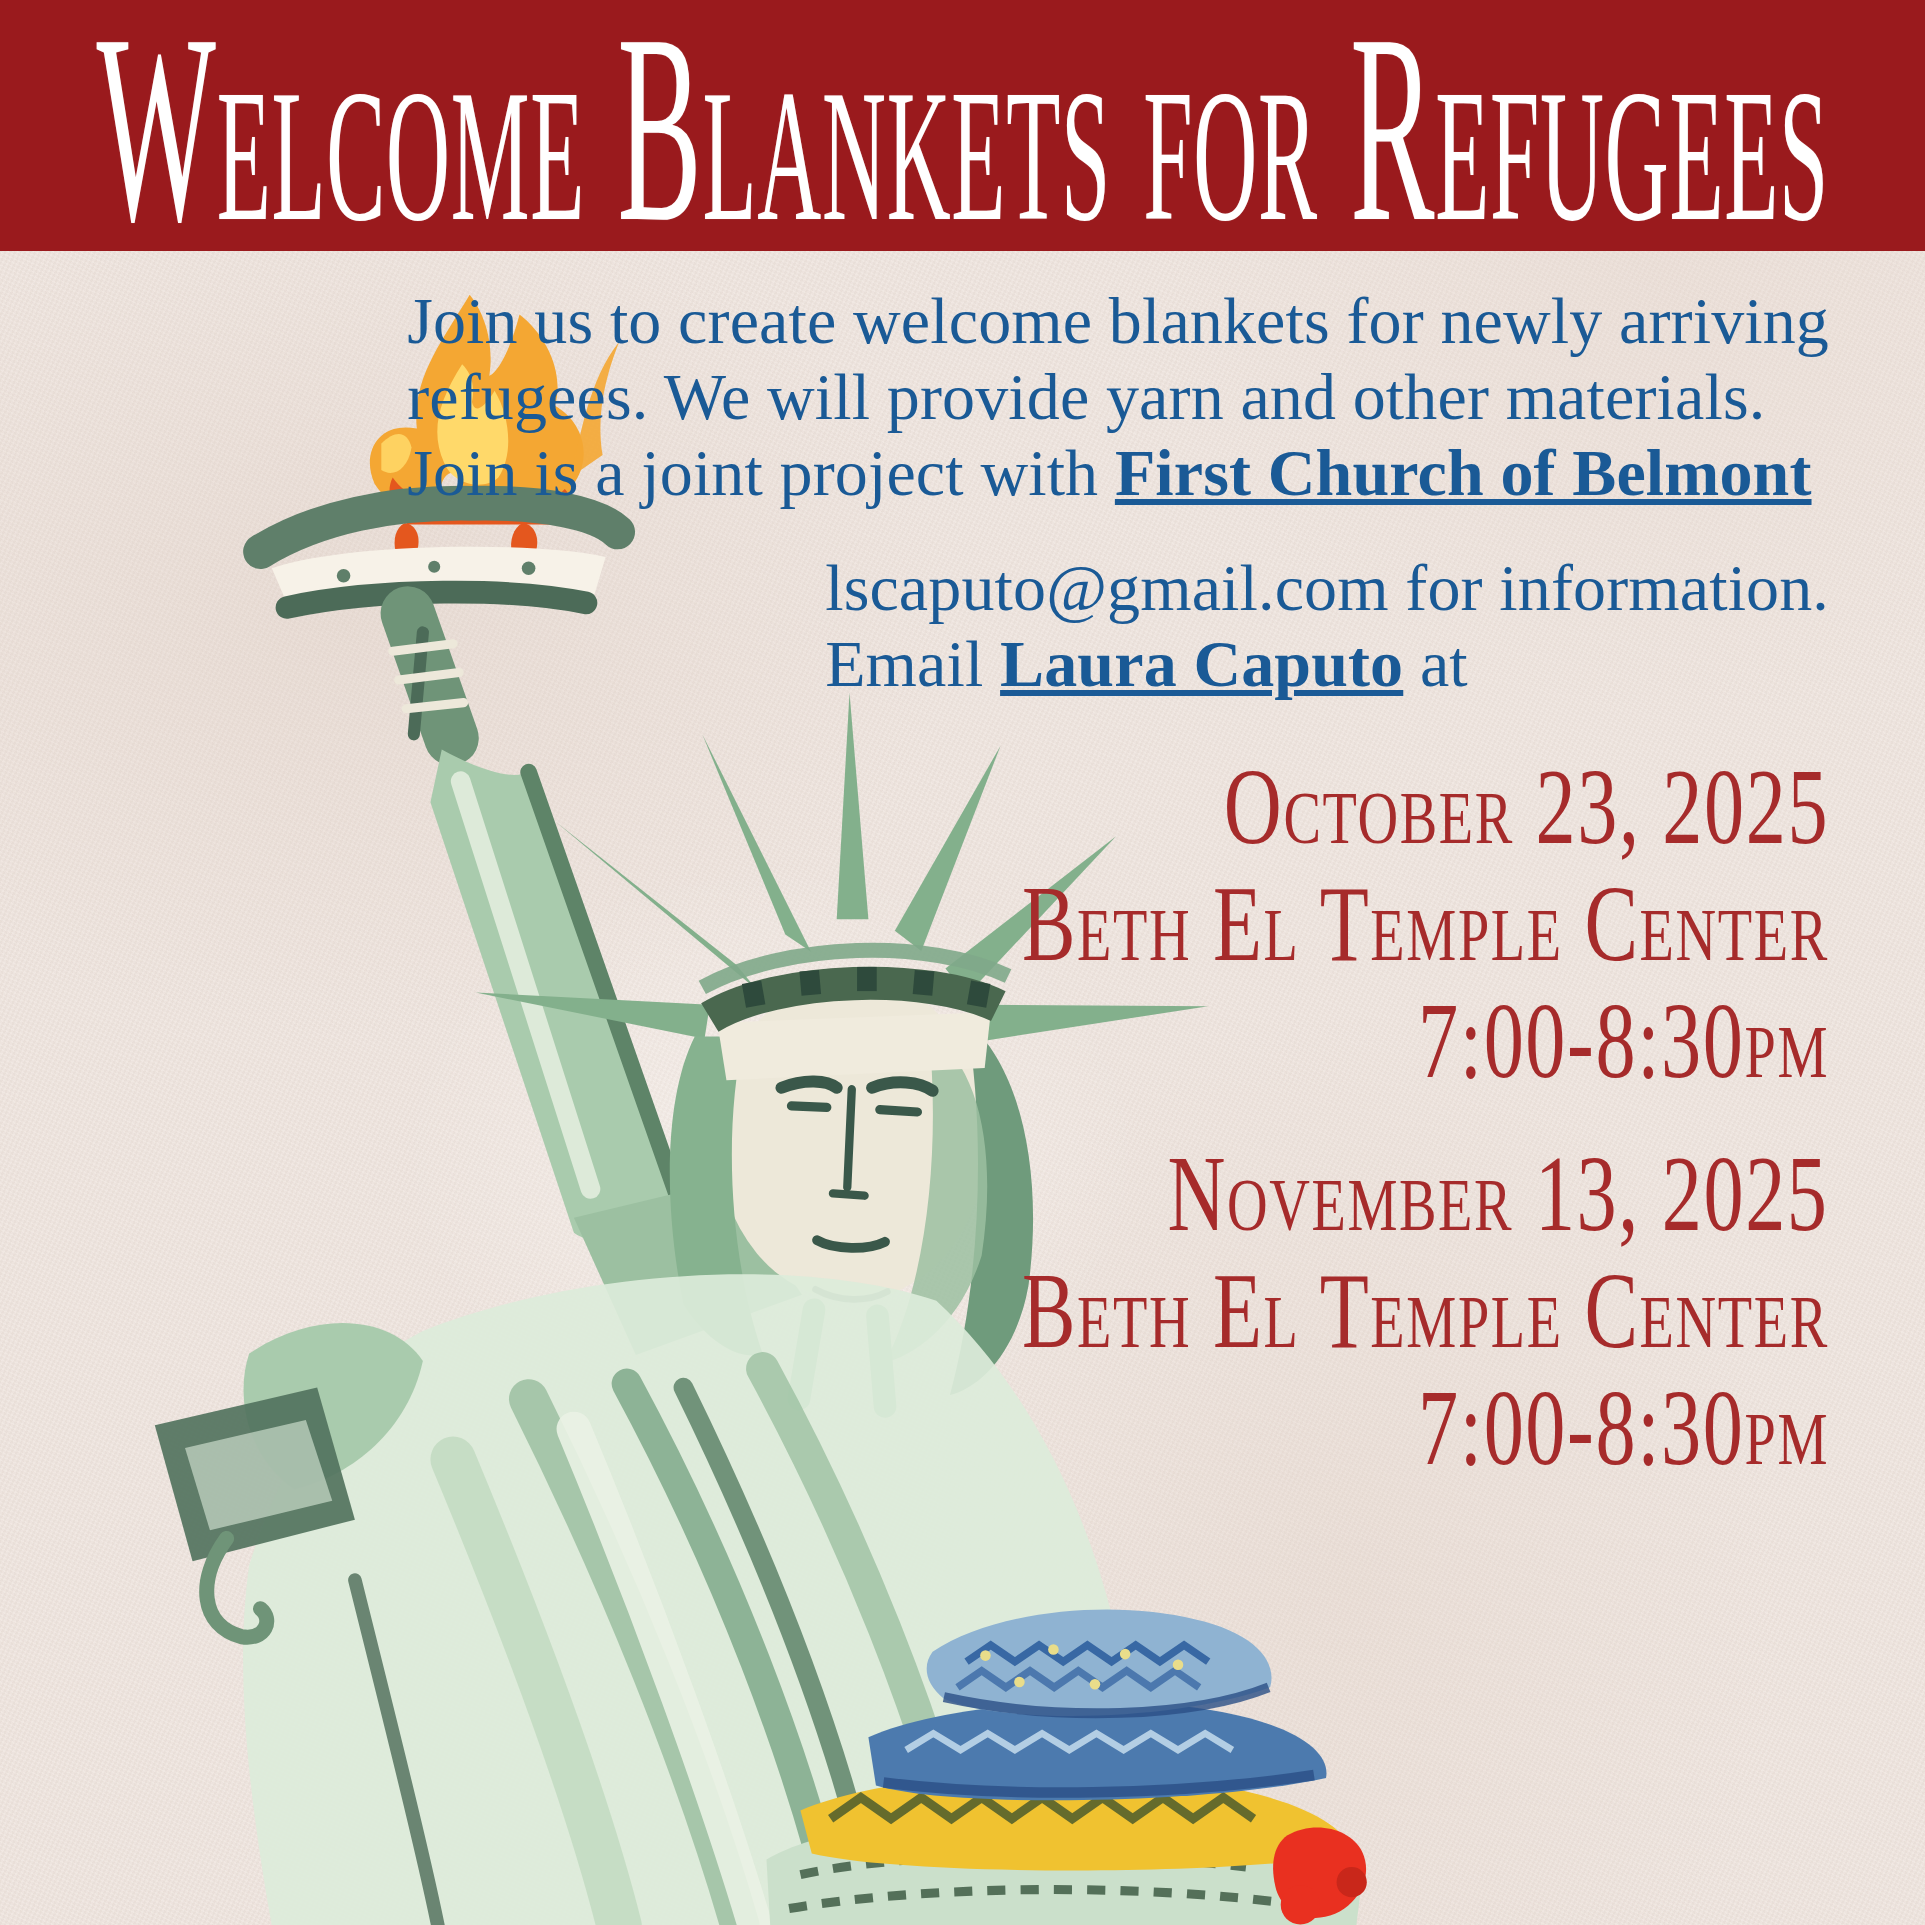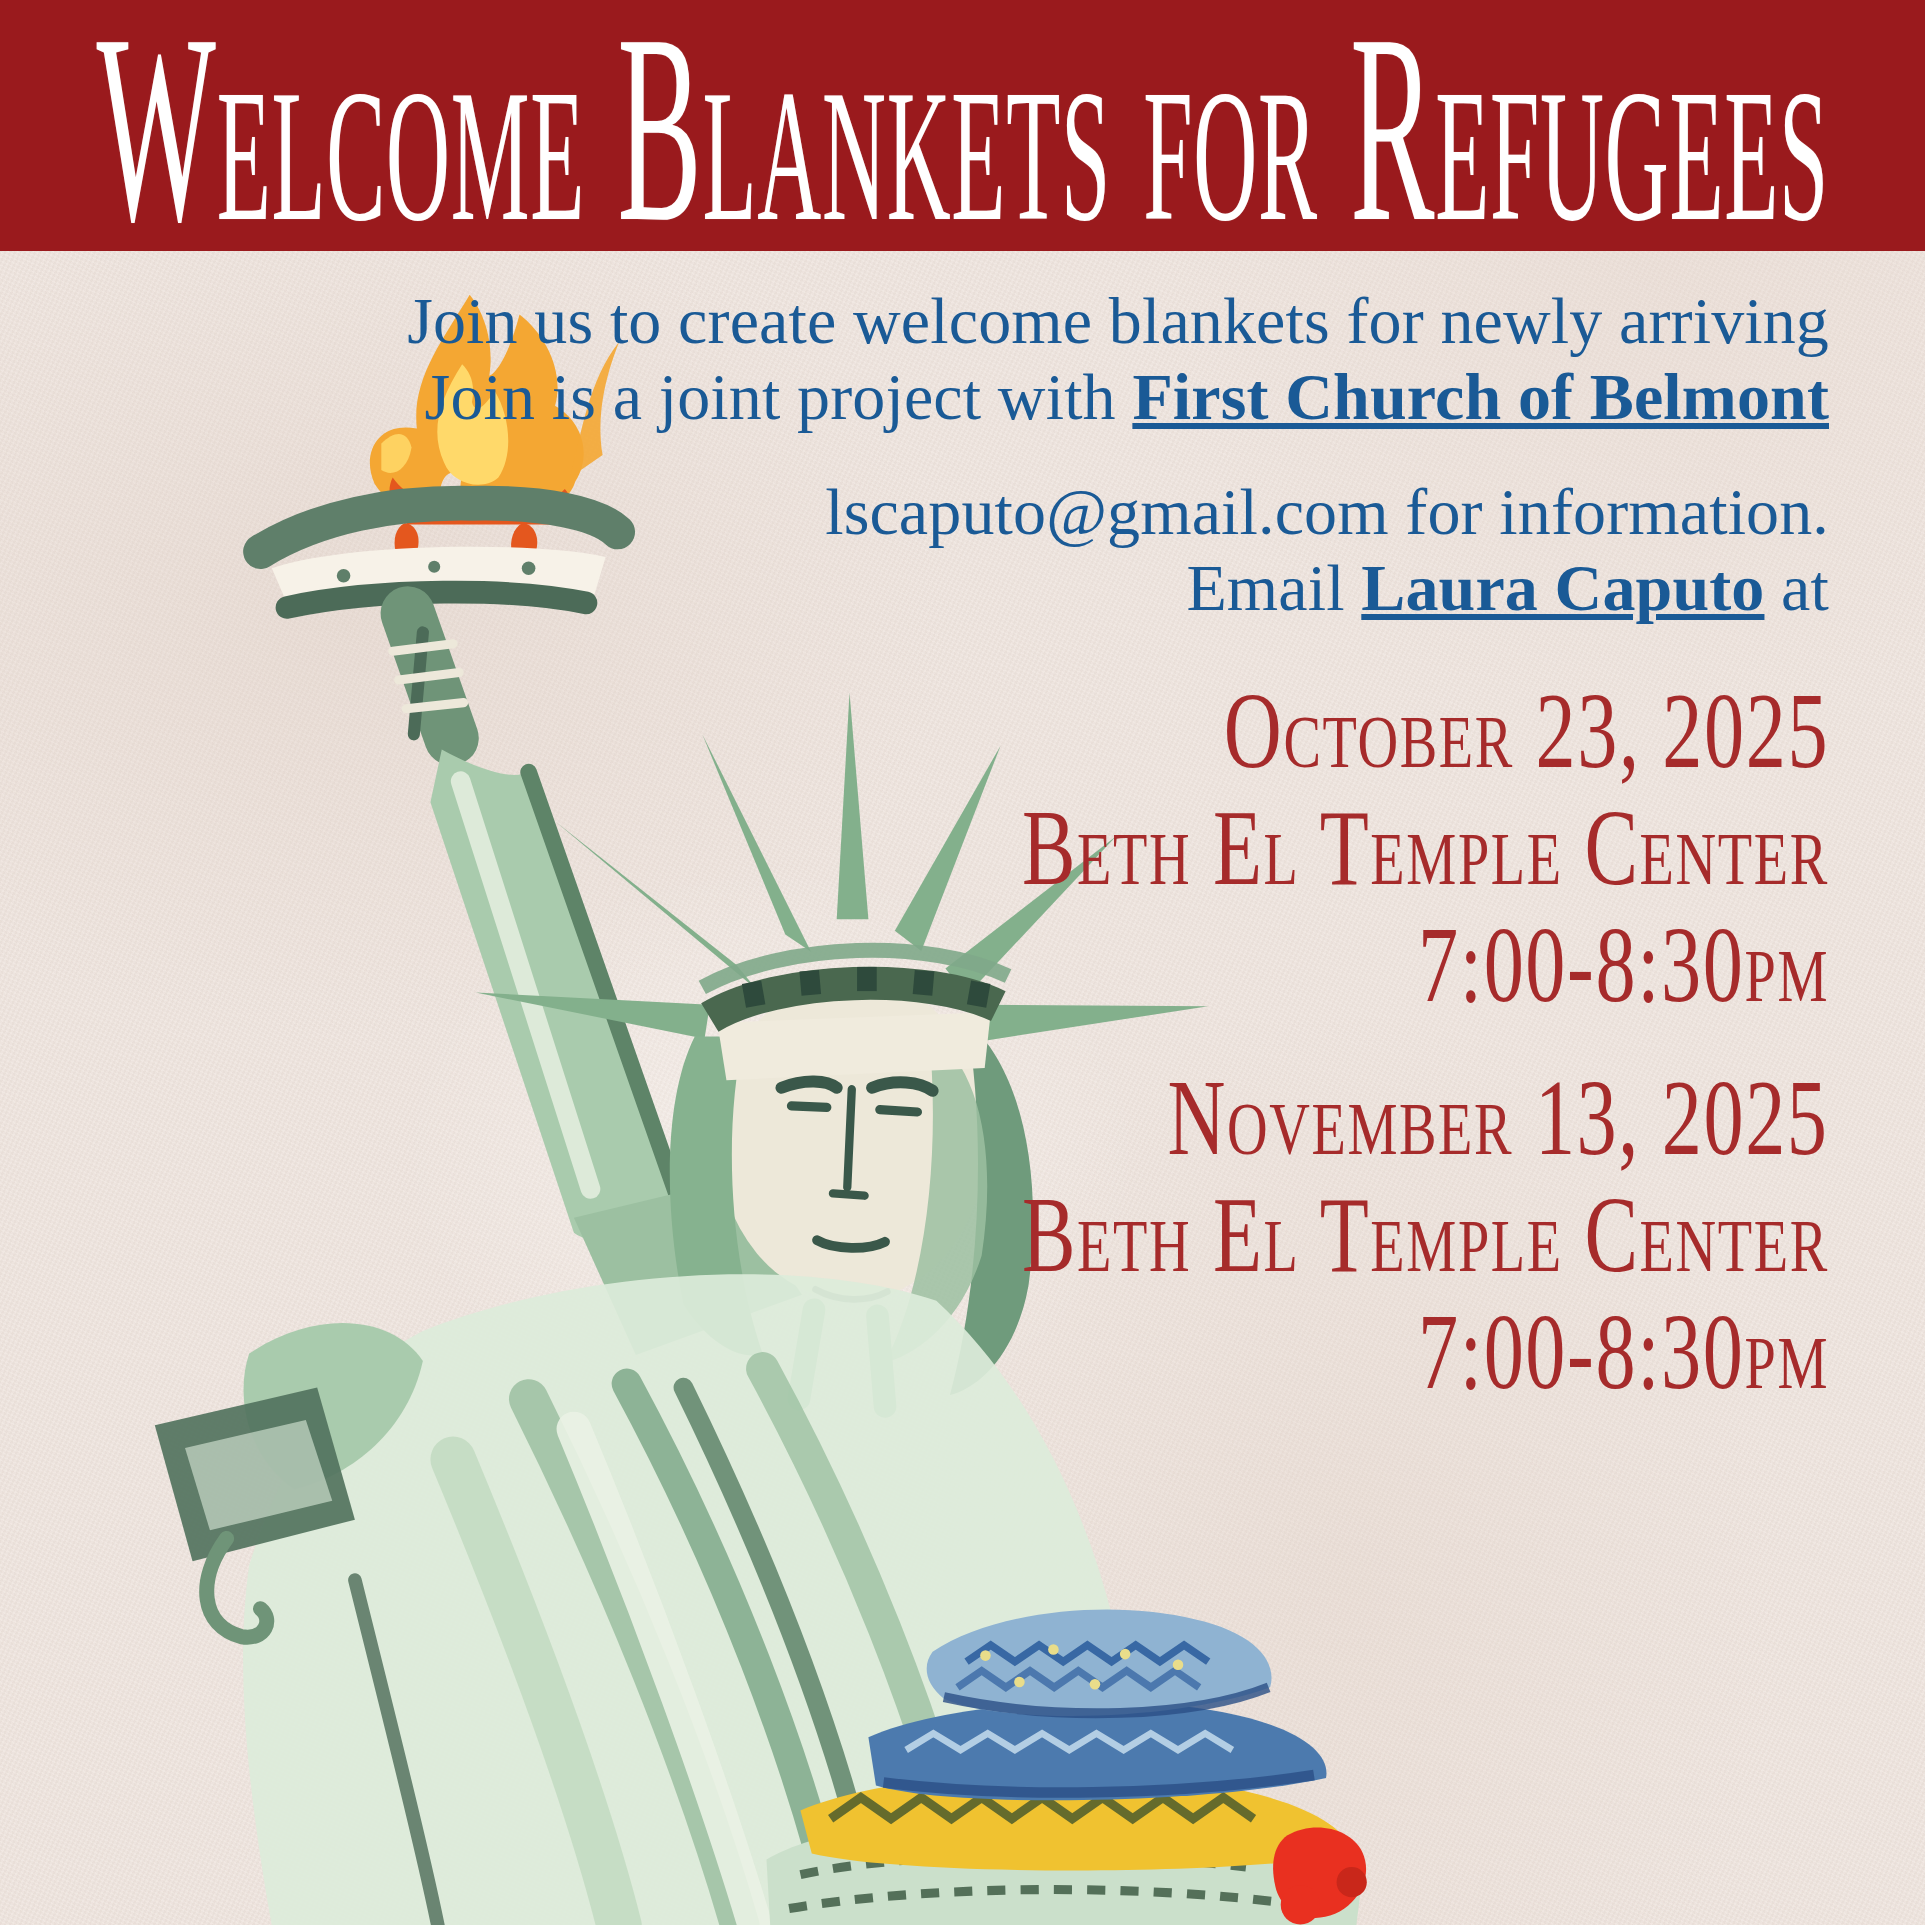--- a/index.html
+++ b/index.html
@@ -36,21 +36,21 @@
     text-shadow: 0 0 1.5px rgba(255,255,255,0.35);
   }
 
   
   .content {
     position: absolute; top: 283px; right: 97px; left: 0;
     display: flex; flex-direction: column; align-items: flex-end;
     z-index: 4;
   }
   .intro, .contact, .schedule {
-    display: flex; flex-direction: column; align-items: flex-end; margin-left: 16px;
+    display: flex; flex-direction: column;  margin-left: 16px;
   }
   .text-line {
     white-space: nowrap;
     font-size: 66px;
     line-height: 76px;
     letter-spacing: 0.002em;
   }
   .seg.bold { font-weight: bold; text-decoration: underline; }
   .contact { margin-top: 39px; }
   .schedule { margin-top: 63px; }
@@ -198,20 +198,21 @@
     </g>
   </svg>
 
   <header class="banner" style="background: rgb(154, 26, 29);">
     <div class="banner-title" id="bannerTitle" style="color: rgb(255, 255, 255); transform: scaleX(0.4683);">Welcome Blankets for Refugees</div>
   </header>
 
   <main class="content">
     <section class="intro" id="intro" style="color: rgb(26, 90, 150);">
         <div class="text-line"><span class="seg">Join us to create welcome blankets for newly arriving</span></div>
+        <div class="text-line"><span class="seg">refugees. We will provide yarn and other materials.</span></div>
         <div class="text-line"><span class="seg">Join is a joint project with </span><span class="seg bold">First Church of Belmont</span></div>
       </section>
     <section class="contact" id="contact" style="color: rgb(26, 90, 150);">
         <div class="text-line"><span class="seg">lscaputo@gmail.com for information.</span></div>
         <div class="text-line"><span class="seg">Email </span><span class="seg bold">Laura Caputo</span><span class="seg"> at</span></div>
       </section>
     <section class="schedule" id="schedule" style="color: rgb(166, 43, 43);">
         <div class="event">
           <div class="event-line-wrap"><span class="event-line">October 23, 2025</span></div>
           <div class="event-line-wrap"><span class="event-line">Beth El Temple Center</span></div>

